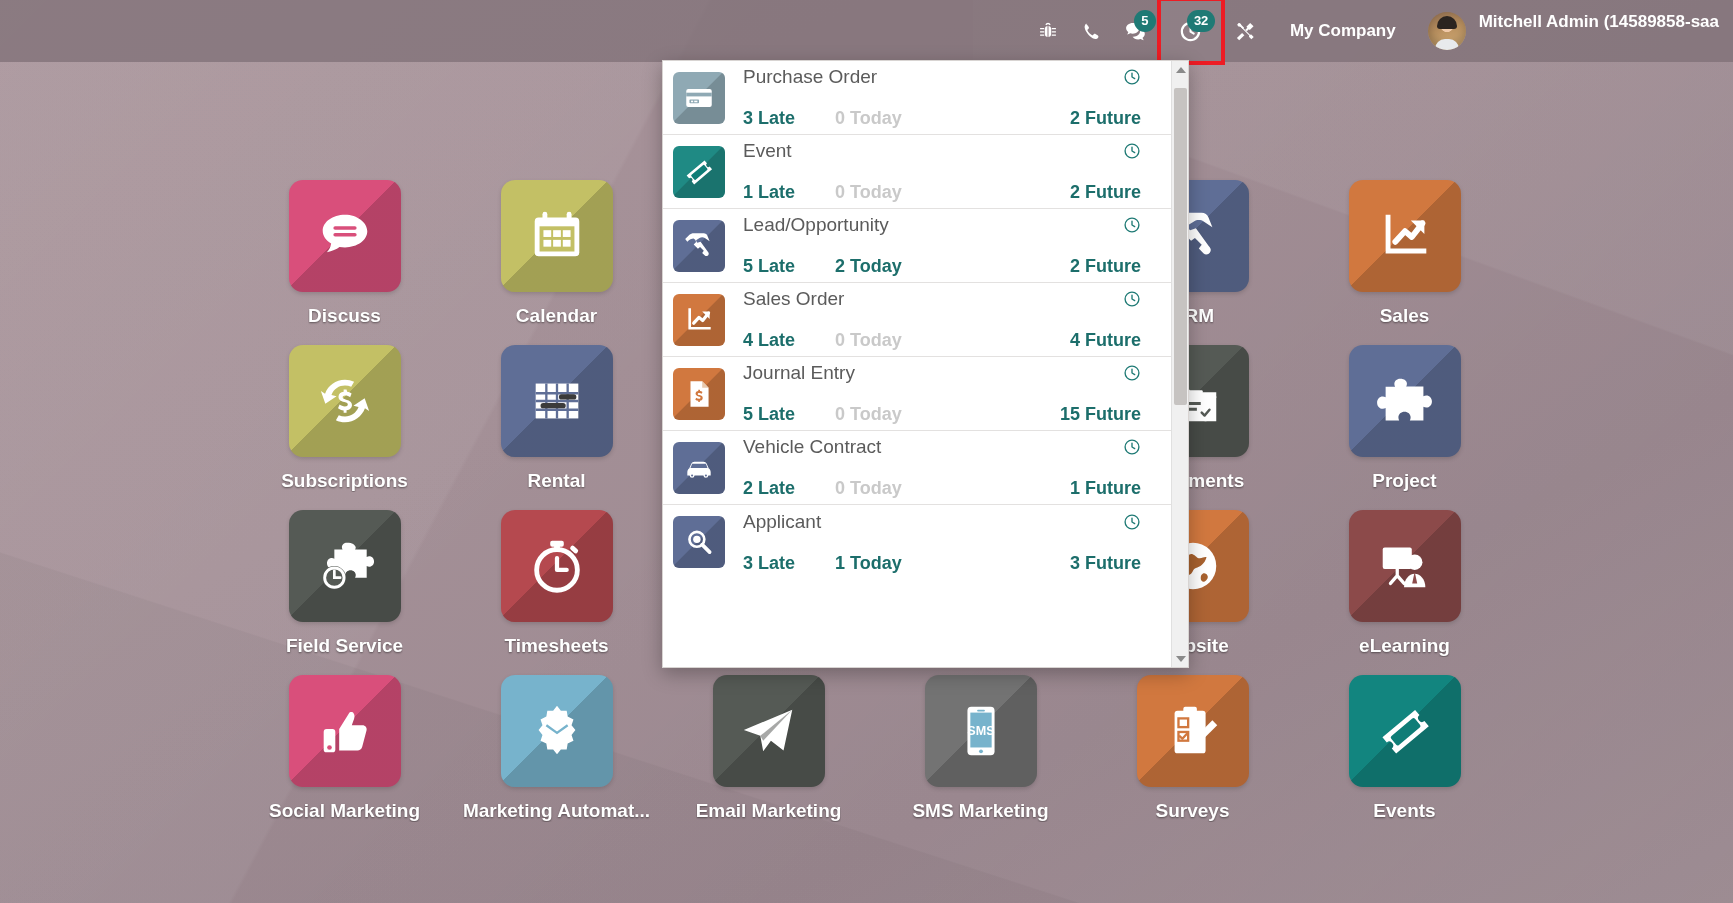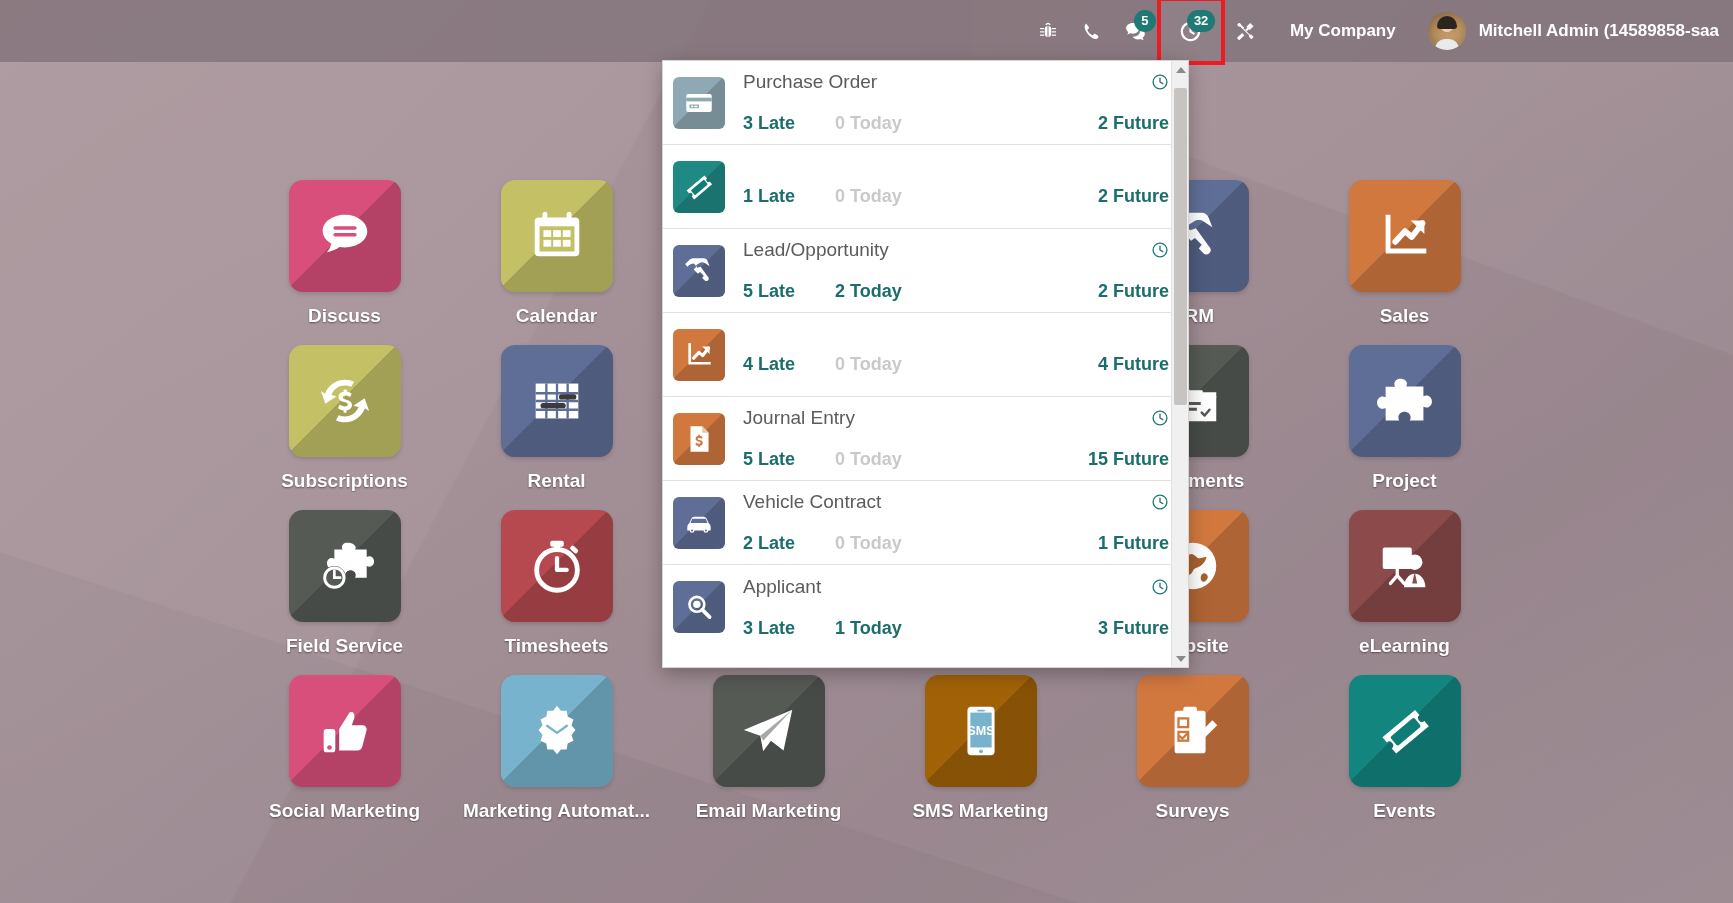--- a/index.html
+++ b/index.html
@@ -71,21 +71,21 @@
   }
   .company-name {
     color: #ffffff;
     font-size: 17px;
     font-weight: bold;
     padding: 0 22px;
     white-space: nowrap;
     cursor: pointer;
   }
   .user-menu {
-    display: flex; align-items: center; gap: 13px;
+    display: flex; gap: 13px;
     padding: 0 14px 0 10px;
     cursor: pointer;
     white-space: nowrap;
   }
   .avatar {
     width: 38px; height: 38px; border-radius: 50%;
     background:
       radial-gradient(circle at 50% 34%, #f0c9a8 0 22%, rgba(240,201,168,0) 23%),
       linear-gradient(165deg, #8c6a4e 0%, #b9905f 45%, #e0b97f 100%);
     box-shadow: inset 0 -6px 10px rgba(0,0,0,0.25);
@@ -165,22 +165,22 @@
     display: flex;
     overflow: hidden;
   }
   .activity-list {
     flex: 1 1 auto;
     overflow: hidden;
   }
   .activity-row {
     display: flex;
     align-items: center;
-    height: 84px;
-    padding: 0 2px 0 10px;
+    height: 74px;
+    padding: 0 30px 0 10px;
     border-bottom: 1px solid #e3e1e0;
     cursor: pointer;
   }
   .activity-row:last-child { border-bottom: none; }
   .act-icon {
     width: 52px; height: 52px;
     border-radius: 6px;
     flex: 0 0 auto;
     position: relative;
     overflow: hidden;
@@ -482,21 +482,21 @@
     <div class="app-cell">
       <div class="app-icon" style="background:#555a55">
         <svg width="62" height="62" viewBox="0 0 64 64">
           <path d="M56 10L6 31l17 6 3 16 8-11 13 10z"></path>
           <path d="M23 37L56 10 26 42z" fill="#3b3e3b" opacity=".45"></path>
         </svg>
       </div>
       <div class="app-label">Email Marketing</div>
     </div>
     <div class="app-cell">
-      <div class="app-icon" style="background:#a16207">
+      <div class="app-icon" style="background:#737373">
         <svg width="62" height="62" viewBox="0 0 64 64">
           <rect x="18" y="7" width="28" height="50" rx="4" fill="#fff"></rect>
           <rect x="21" y="13" width="22" height="36" fill="#77b3cc"></rect>
           <rect x="28" y="10" width="8" height="1.8" rx=".9" fill="#77b3cc"></rect>
           <circle cx="32" cy="53" r="2" fill="#77b3cc"></circle>
           <text x="32" y="36" font-size="13" font-weight="bold" fill="#fff" text-anchor="middle" font-family="Liberation Sans">SMS</text>
         </svg>
       </div>
       <div class="app-label">SMS Marketing</div>
     </div>
@@ -616,20 +616,29 @@
       <div class="activity-row">
         <div class="act-icon" style="background:#1f8a84">
           <svg width="34" height="34" viewBox="0 0 64 64">
             <g transform="rotate(-40 32 32)">
               <path d="M10 22h44v7a4 4 0 0 0 0 8v7H10v-7a4 4 0 0 0 0-8z"></path>
               <rect x="16" y="27" width="32" height="12" rx="2" fill="#0f7d77"></rect>
             </g>
           </svg>
         </div>
         <div class="act-body">
+          <div class="act-title-row">
+            <span class="act-title">Event</span>
+            <span class="clock-ico">
+              <svg width="18" height="18" viewBox="0 0 24 24">
+                <circle cx="12" cy="12" r="9.2" stroke-width="1.8"></circle>
+                <path d="M12 6.8V12l3.6 2.2" stroke-width="1.8" stroke-linecap="round" stroke-linejoin="round"></path>
+              </svg>
+            </span>
+          </div>
           <div class="act-counts">
             <span class="c-late">1 Late</span>
             <span class="c-today zero">0 Today</span>
             <span class="c-future">2 Future</span>
           </div>
         </div>
       </div>
       <div class="activity-row">
         <div class="act-icon" style="background:#5f6e96">
           <svg width="34" height="34" viewBox="0 0 64 64">
@@ -655,20 +664,29 @@
       </div>
       <div class="activity-row">
         <div class="act-icon" style="background:#d1783f">
           <svg width="34" height="34" viewBox="0 0 64 64">
             <path d="M12 10v40h42v-5H17V10z"></path>
             <path d="M22 38l10-11 7 6 11-14" fill="none" stroke="#fff" stroke-width="6" stroke-linecap="round" stroke-linejoin="round"></path>
             <path d="M38 16h14v14z"></path>
           </svg>
         </div>
         <div class="act-body">
+          <div class="act-title-row">
+            <span class="act-title">Sales Order</span>
+            <span class="clock-ico">
+              <svg width="18" height="18" viewBox="0 0 24 24">
+                <circle cx="12" cy="12" r="9.2" stroke-width="1.8"></circle>
+                <path d="M12 6.8V12l3.6 2.2" stroke-width="1.8" stroke-linecap="round" stroke-linejoin="round"></path>
+              </svg>
+            </span>
+          </div>
           <div class="act-counts">
             <span class="c-late">4 Late</span>
             <span class="c-today zero">0 Today</span>
             <span class="c-future">4 Future</span>
           </div>
         </div>
       </div>
       <div class="activity-row">
         <div class="act-icon" style="background:#d1783f">
           <svg width="34" height="34" viewBox="0 0 64 64">

